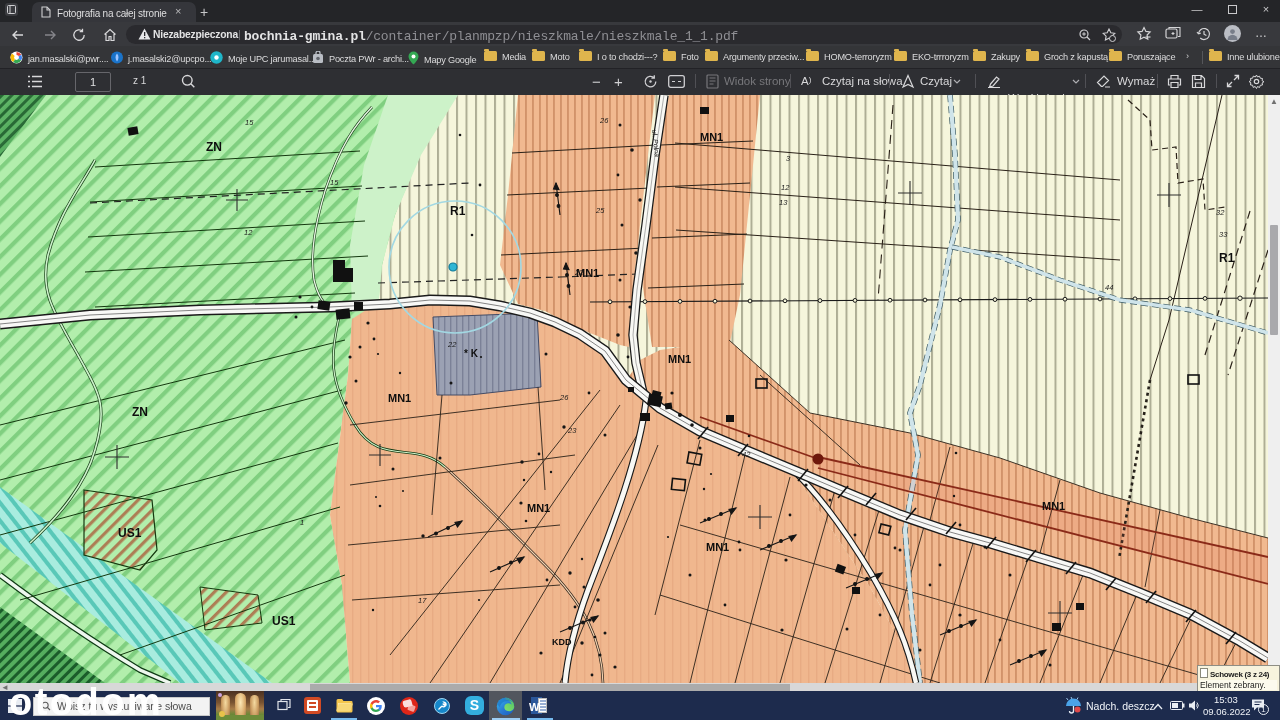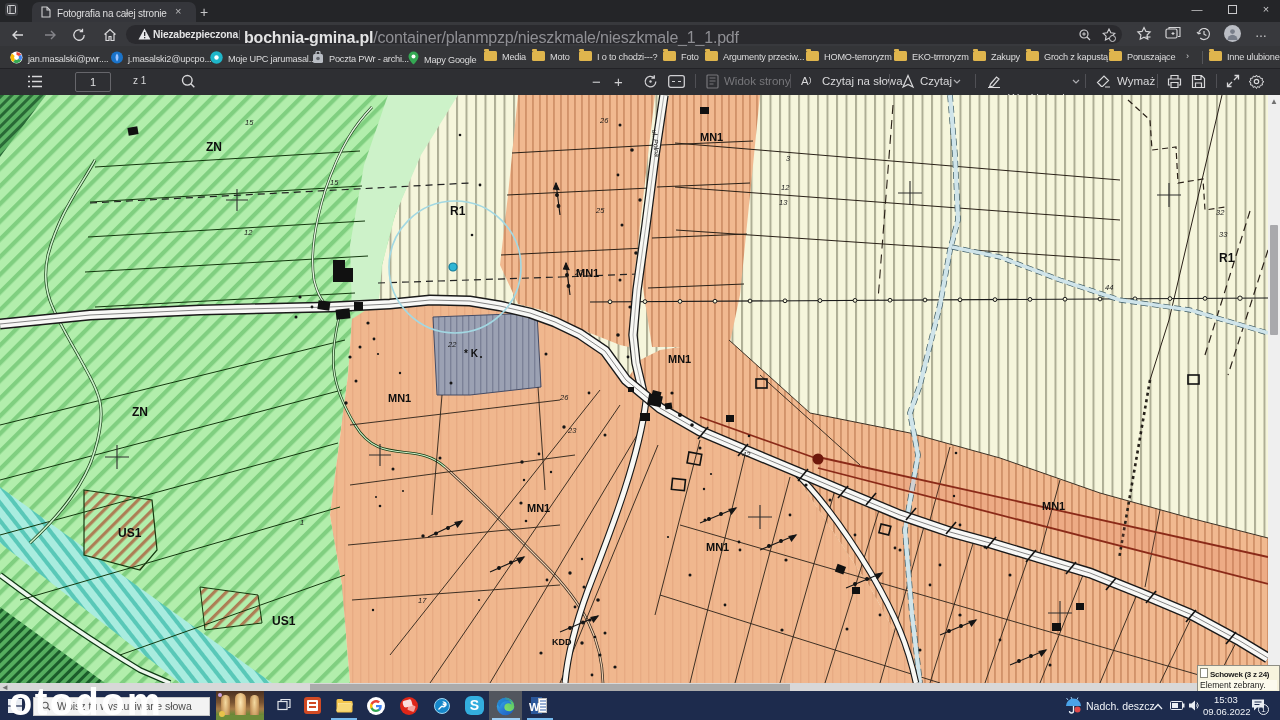--- a/index.html
+++ b/index.html
@@ -16,21 +16,21 @@
   #tab .tx{position:absolute;left:143px;top:3px;font-size:11px;color:#b9b9bb;}
   #newtab{left:200px;top:4px;font-size:14px;color:#c7c7c9;}
   .winctl{top:0px;width:14px;height:18px;color:#c9c9cb;font-size:11px;text-align:center;line-height:18px;}
   
   #addr{left:0;top:22px;width:1280px;height:24px;background:#38393d;}
   .navic{top:27px;color:#d4d4d6;}
   #pill{left:126px;top:24.5px;width:996px;height:19px;background:#2a2a2e;border-radius:10px;}
   #pill .warn{position:absolute;left:12px;top:3.5px;}
   #pill .nz{position:absolute;left:27px;top:4px;font-size:10.3px;font-weight:bold;color:#e3e3e4;letter-spacing:-0.2px;}
   #pill .sep{position:absolute;left:112px;top:3px;color:#6f6f73;font-size:11px;}
-  #pill .host{position:absolute;left:118px;top:4px;font-size:16px;font-weight:bold;color:#e3e3e4;white-space:nowrap;letter-spacing:-0.2px;}
+  #pill .host{position:absolute;left:118px;top:4px;font-size:13px;font-weight:bold;color:#e3e3e4;white-space:nowrap;letter-spacing:-0.2px;font-family:Liberation Mono, monospace;}
   #pill .path{font-weight:normal;color:#8f8f94;}
   
   #bkb{left:0;top:46px;width:1280px;height:22px;background:#343538;}
   .bk{position:absolute;top:51px;height:14px;font-size:9.2px;letter-spacing:-0.2px;color:#dcdcdd;white-space:nowrap;}
   .bk .ic{display:inline-block;vertical-align:-2px;margin-right:5px;}
   .fold{display:inline-block;width:13px;height:10px;background:#dfb54d;border-radius:1.5px;position:relative;vertical-align:-1px;margin-right:5px;}
   .fold:before{content:"";position:absolute;left:0;top:-2px;width:5px;height:2px;background:#dfb54d;border-radius:1px 1px 0 0;}
   
   #pdfbar{left:0;top:68px;width:1280px;height:27px;background:#2e2f33;border-top:1px solid #222226;box-sizing:border-box;}
   .t{position:absolute;font-size:11.5px;color:#d8d8da;white-space:nowrap;}

